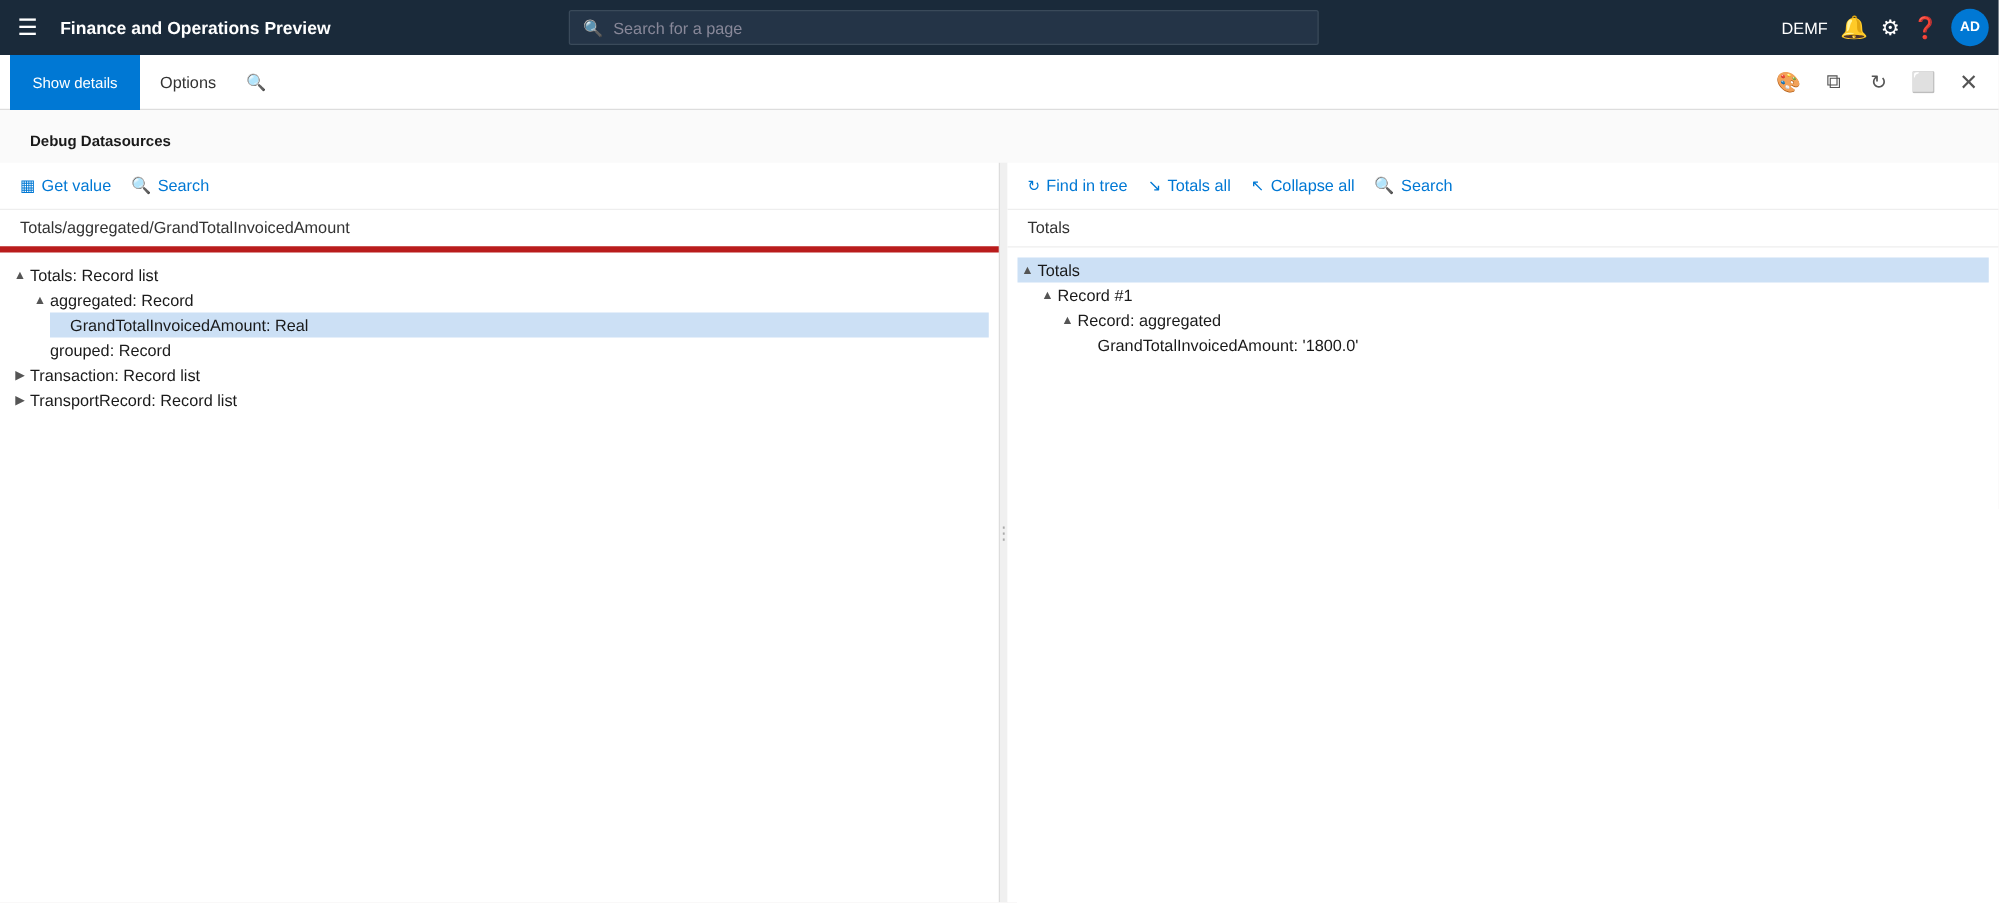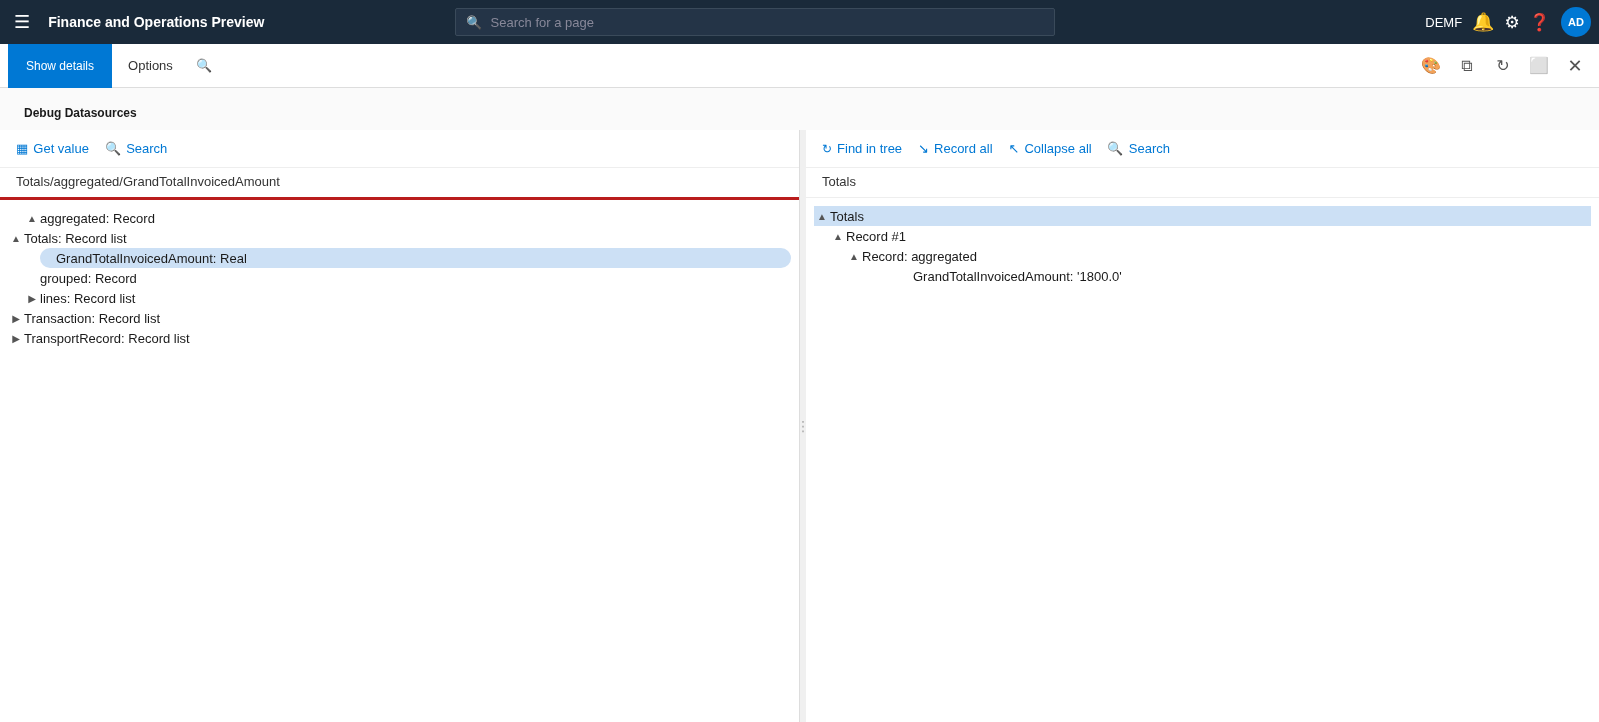--- a/index.html
+++ b/index.html
@@ -47,32 +47,32 @@
     .main-content { display: flex; flex-direction: column; height: calc(722px - 88px); background: #fafafa; }
     .page-title { font-size: 12px; font-weight: 700; padding: 18px 24px 10px; color: #1a1a1a; }
 
     
     .panes { display: flex; flex: 1; overflow: hidden; }
 
     
     .left-pane { flex: 0 0 800px; display: flex; flex-direction: column; border-right: 1px solid #ddd; background: #fff; }
     .left-toolbar { display: flex; align-items: center; padding: 6px 16px; gap: 16px; border-bottom: 1px solid #eee; height: 38px; }
     .left-toolbar .tool-btn { display: flex; align-items: center; gap: 5px; cursor: pointer; color: #0078d4; font-size: 13px; background: transparent; border: none; }
-    .path-bar { padding: 6px 16px 8px; border-bottom: 3px solid #b91c1c; font-size: 13px; color: #333; }
+    .path-bar { padding: 6px 16px 8px; border-bottom: 5px solid #b91c1c; font-size: 13px; color: #333; }
     .tree-area { flex: 1; overflow: auto; padding: 8px 8px; }
     .tree-node { display: flex; align-items: center; padding: 2px 0; cursor: pointer; font-size: 13px; color: #1a1a1a; user-select: none; white-space: nowrap; }
-    .tree-node.selected { background: #cce0f5; border-radius: 10px; }
+    .tree-node.selected { background: #cce0f5; }
     .tree-arrow { width: 16px; height: 16px; display: inline-flex; align-items: center; justify-content: center; font-size: 10px; color: #555; flex-shrink: 0; }
     .tree-arrow.expanded::after { content: '▲'; }
     .tree-arrow.collapsed::after { content: '▶'; }
     .tree-arrow.leaf { width: 16px; }
     .indent1 { margin-left: 0px; }
     .indent2 { margin-left: 16px; }
     .indent3 { margin-left: 32px; }
-    .indent4 { margin-left: 48px; gap: 35px; }
+    .indent4 { margin-left: 48px; }
 
     
     .divider { width: 6px; background: #f0f0f0; cursor: col-resize; display: flex; align-items: center; justify-content: center; color: #aaa; font-size: 14px; user-select: none; }
 
     
     .right-pane { flex: 1; display: flex; flex-direction: column; background: #fff; }
     .right-toolbar { display: flex; align-items: center; padding: 6px 16px; gap: 16px; border-bottom: 1px solid #eee; height: 38px; }
     .right-toolbar .tool-btn { display: flex; align-items: center; gap: 5px; cursor: pointer; color: #0078d4; font-size: 13px; background: transparent; border: none; }
     .right-path-bar { padding: 6px 16px 8px; border-bottom: 1px solid #eee; font-size: 13px; color: #333; }
     .right-tree-area { flex: 1; overflow: auto; padding: 8px 8px; }
@@ -127,44 +127,40 @@
           <span>Get value</span>
         </button>
         <button class="tool-btn">
           <span>🔍</span>
           <span>Search</span>
         </button>
       </div>
       <div class="path-bar">Totals/aggregated/GrandTotalInvoicedAmount</div>
       <div class="tree-area">
 
+        <div class="tree-node indent1">
+          <span class="tree-arrow expanded"></span>
+          <span>Totals: Record list</span>
+        </div>
+
         <div class="tree-node indent2">
           <span class="tree-arrow expanded"></span>
           <span>aggregated: Record</span>
-        </div>
-
-        <div class="tree-node indent1">
-          <span class="tree-arrow expanded"></span>
-          <span>Totals: Record list</span>
         </div>
 
         <div class="tree-node indent3 selected">
           <span class="tree-arrow leaf"></span>
           <span>GrandTotalInvoicedAmount: Real</span>
         </div>
 
         <div class="tree-node indent2">
           <span class="tree-arrow leaf"></span>
           <span>grouped: Record</span>
         </div>
 
-        <div class="tree-node indent2">
-          <span class="tree-arrow collapsed"></span>
-          <span>lines: Record list</span>
-        </div>
 
         <div class="tree-node indent1">
           <span class="tree-arrow collapsed"></span>
           <span>Transaction: Record list</span>
         </div>
 
         <div class="tree-node indent1">
           <span class="tree-arrow collapsed"></span>
           <span>TransportRecord: Record list</span>
         </div>
@@ -175,21 +171,21 @@
     <div class="divider">⋮</div>
 
     <div class="right-pane">
       <div class="right-toolbar">
         <button class="tool-btn">
           <span style="font-size:12px;">↻</span>
           <span>Find in tree</span>
         </button>
         <button class="tool-btn">
           <span>↘</span>
-          <span>Record all</span>
+          <span>Totals all</span>
         </button>
         <button class="tool-btn">
           <span>↖</span>
           <span>Collapse all</span>
         </button>
         <button class="tool-btn">
           <span>🔍</span>
           <span>Search</span>
         </button>
       </div>

